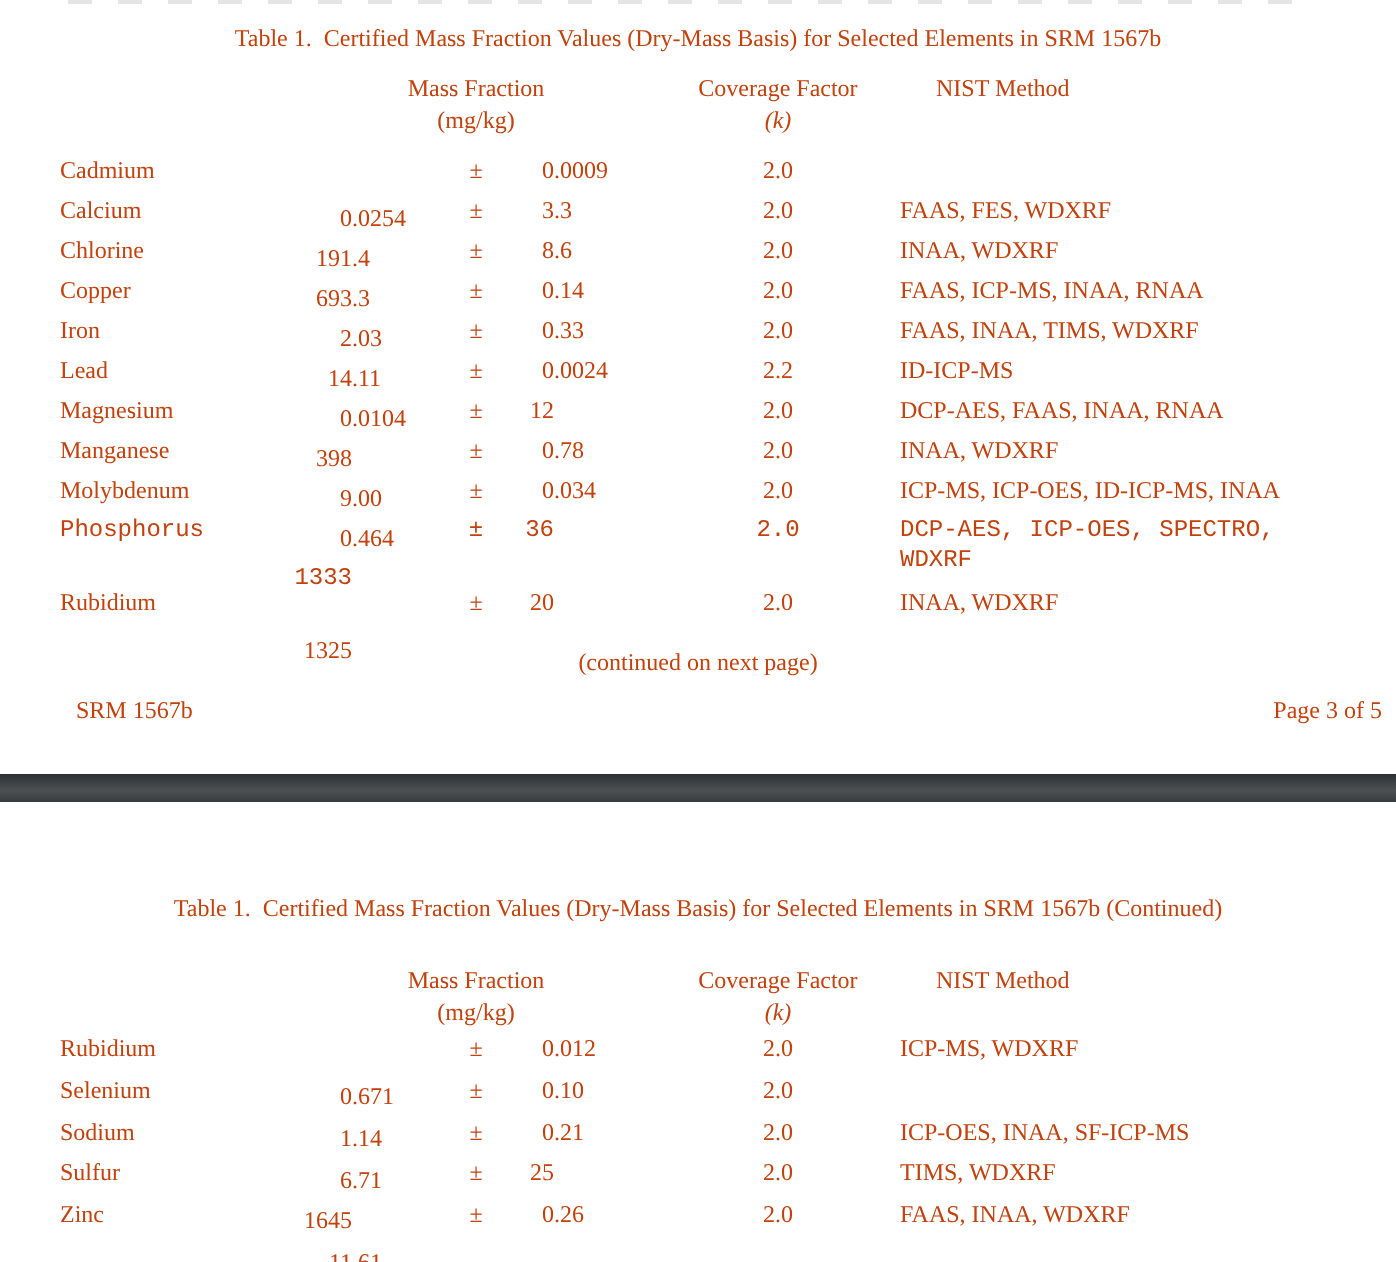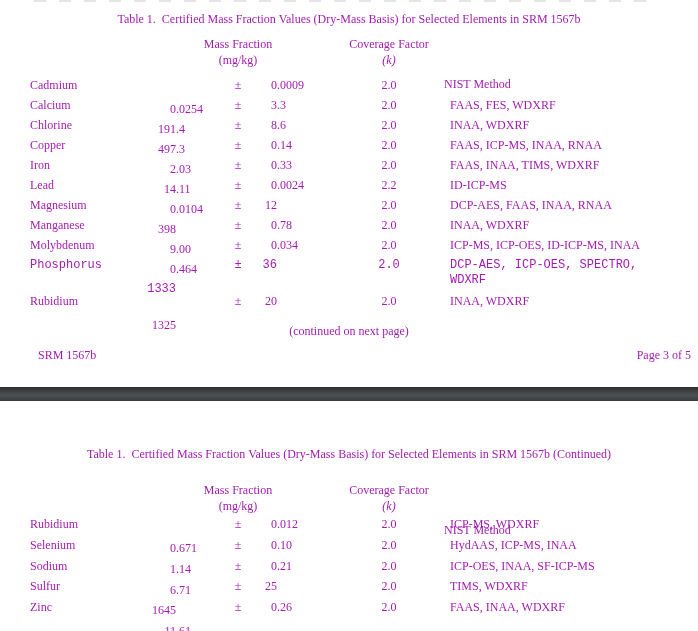--- a/index.html
+++ b/index.html
@@ -1,26 +1,26 @@
 <!DOCTYPE html>
 <html><head>
 <meta charset="utf-8">
 <style>
   html,body{margin:0;padding:0;background:#ffffff;}
   .screen{
     position:relative;width:698px;height:631px;background:#ffffff;overflow:hidden;
-    font-family:"Liberation Serif","DejaVu Serif",serif;font-size:12px;color:#a21caf;
+    font-family:"Liberation Serif","DejaVu Serif",serif;font-size:12px;color:#c2410c;
   }
   .abs{position:absolute;}
   .title{left:0;right:0;text-align:center;white-space:pre;}
   .note{left:0;right:0;text-align:center;}
   
   .h-mf{left:158px;width:160px;text-align:center;}
   .h-cf{left:330px;width:118px;text-align:center;}
-  .h-nm{left:444px;margin-top:40px;}
+  .h-nm{left:468px;}
   .kunit{font-style:italic;}
   
   .tbl{position:absolute;left:0;right:0;}
   .row{position:relative;height:20px;}
   .row.tall{height:36px;font-family:Liberation Mono, monospace;}
   .p4 .row{height:20.75px;}
   .row>div{position:absolute;top:0;line-height:15px;}
   .c-el{left:30px;}
   .c-val{left:96px;margin-top:24px;}
   .c-val .di{width:80px;}
@@ -68,21 +68,21 @@
       <div class="c-el">Calcium</div>
       <div class="c-val"><span class="di">191</span><span class="df">.4</span></div>
       <div class="c-pm">±</div>
       <div class="c-unc"><span class="di">3</span><span class="df">.3</span></div>
       <div class="c-k">2.0</div>
       <div class="c-m">FAAS, FES, WDXRF</div>
     </div>
 
     <div class="row">
       <div class="c-el">Chlorine</div>
-      <div class="c-val"><span class="di">497</span><span class="df">.3</span></div>
+      <div class="c-val"><span class="di">693</span><span class="df">.3</span></div>
       <div class="c-pm">±</div>
       <div class="c-unc"><span class="di">8</span><span class="df">.6</span></div>
       <div class="c-k">2.0</div>
       <div class="c-m">INAA, WDXRF</div>
     </div>
 
     <div class="row">
       <div class="c-el">Copper</div>
       <div class="c-val"><span class="di">2</span><span class="df">.03</span></div>
       <div class="c-pm">±</div>
@@ -182,21 +182,20 @@
       <div class="c-k">2.0</div>
       <div class="c-m">ICP-MS, WDXRF</div>
     </div>
 
     <div class="row">
       <div class="c-el">Selenium</div>
       <div class="c-val"><span class="di">1</span><span class="df">.14</span></div>
       <div class="c-pm">±</div>
       <div class="c-unc"><span class="di">0</span><span class="df">.10</span></div>
       <div class="c-k">2.0</div>
-      <div class="c-m">HydAAS, ICP-MS, INAA</div>
     </div>
 
     <div class="row">
       <div class="c-el">Sodium</div>
       <div class="c-val"><span class="di">6</span><span class="df">.71</span></div>
       <div class="c-pm">±</div>
       <div class="c-unc"><span class="di">0</span><span class="df">.21</span></div>
       <div class="c-k">2.0</div>
       <div class="c-m">ICP-OES, INAA, SF-ICP-MS</div>
     </div>

